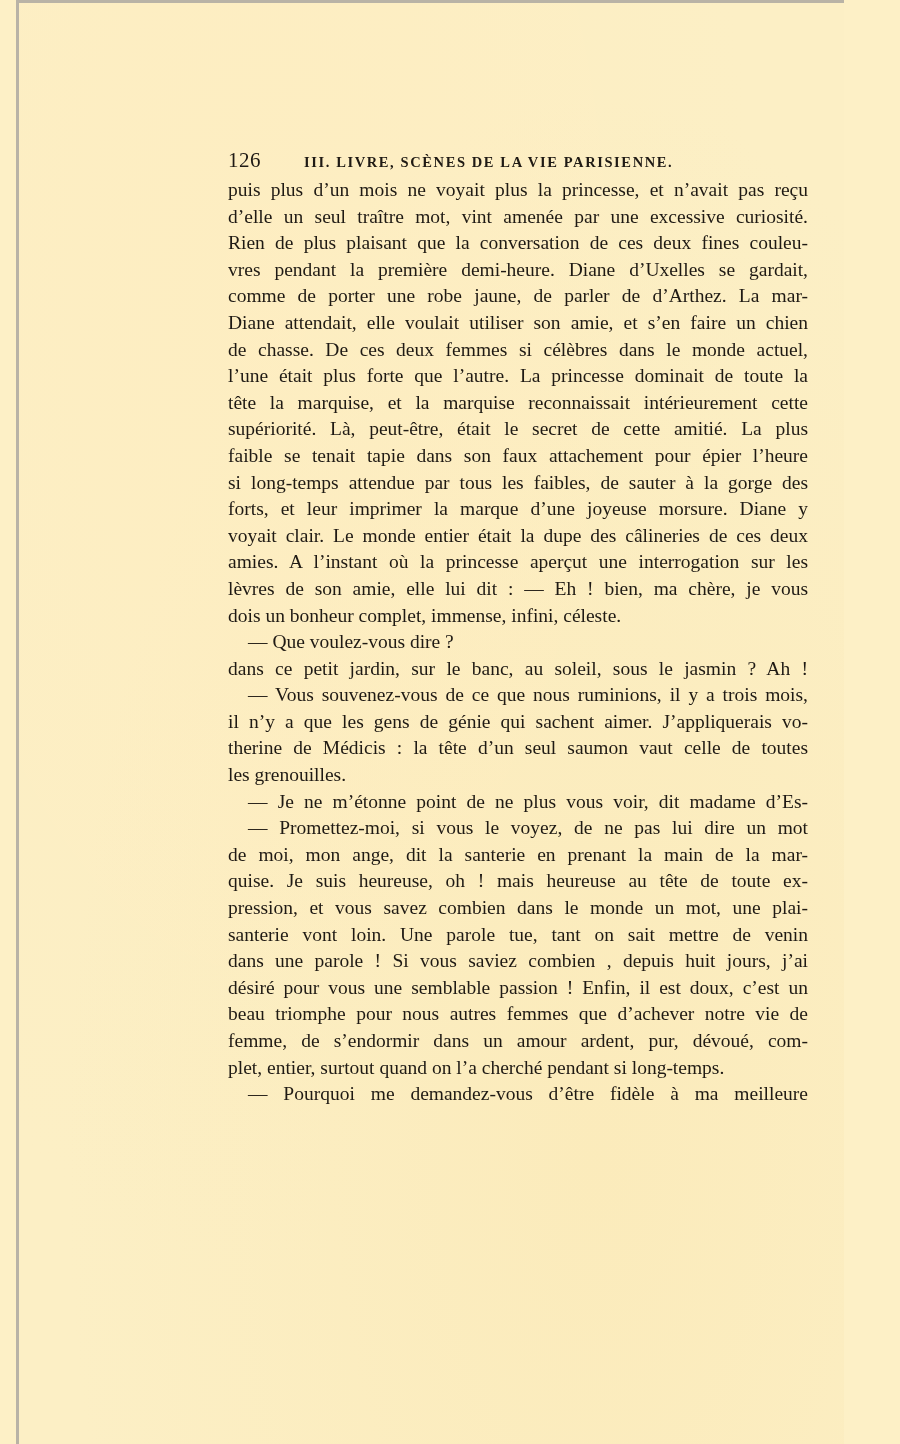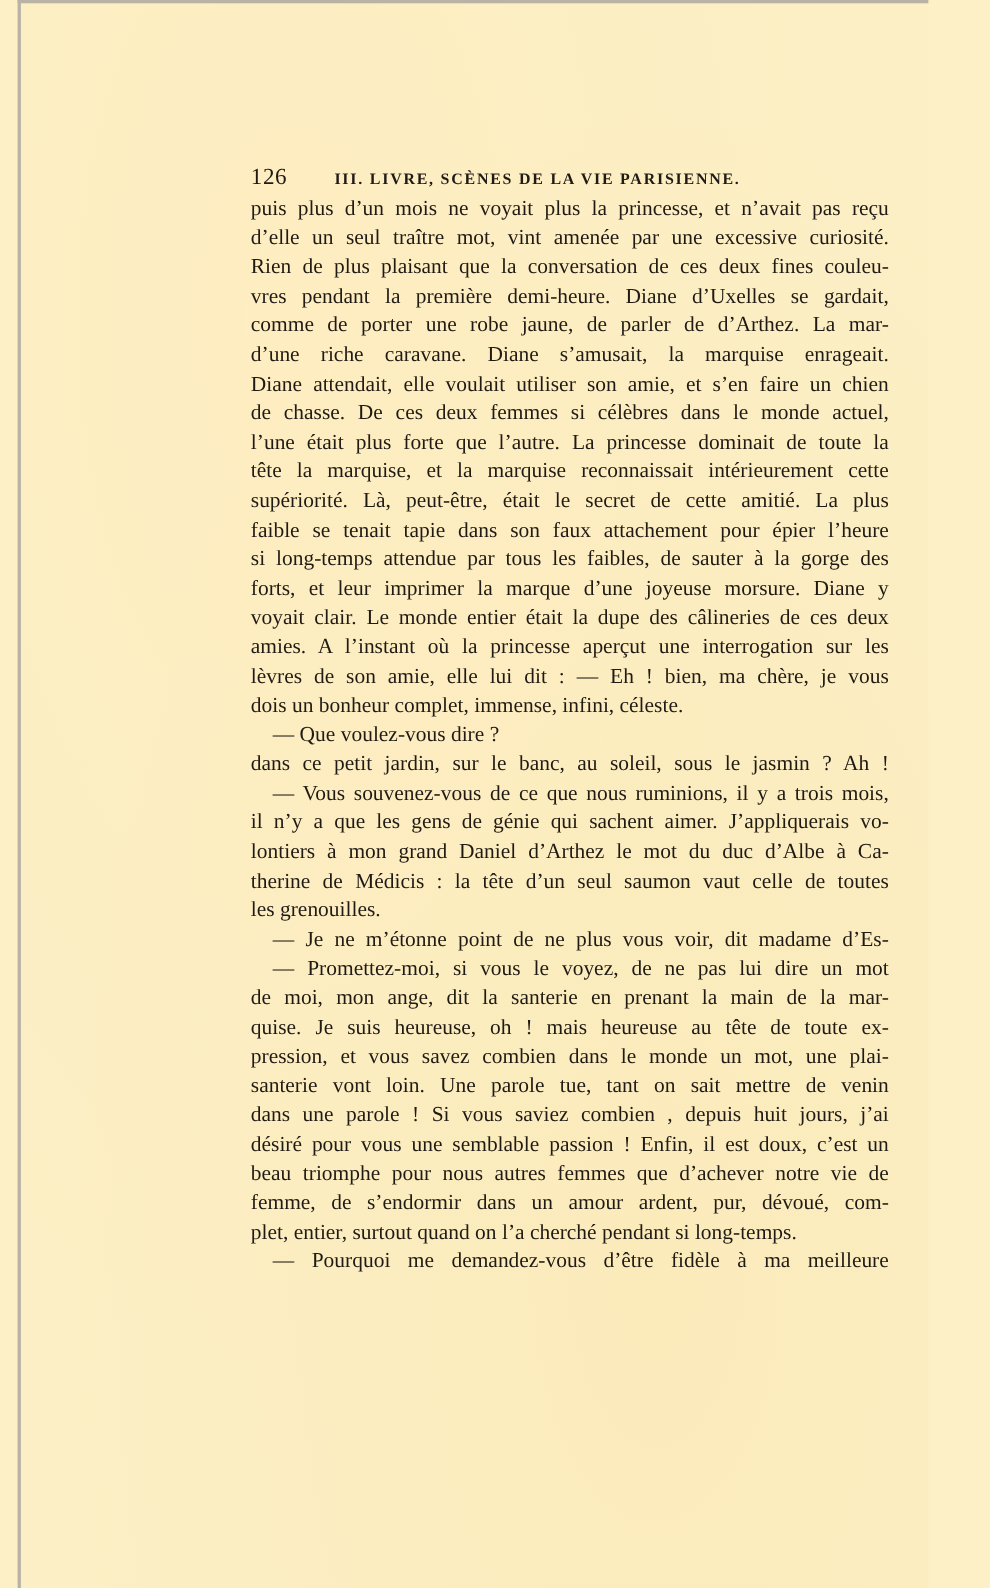--- a/index.html
+++ b/index.html
@@ -78,38 +78,36 @@
     <span class="page-number">126</span>
     <span class="running-head">III. LIVRE, SCÈNES DE LA VIE PARISIENNE.</span>
   </div>
 
   <div class="body-text" id="body-text">
       <span class="line">puis plus d’un mois ne voyait plus la princesse, et n’avait pas reçu</span>
       <span class="line">d’elle un seul traître mot, vint amenée par une excessive curiosité.</span>
       <span class="line">Rien de plus plaisant que la conversation de ces deux fines couleu-</span>
       <span class="line">vres pendant la première demi-heure. Diane d’Uxelles se gardait,</span>
       <span class="line">comme de porter une robe jaune, de parler de d’Arthez. La mar-</span>
-      <span class="line">d’une riche caravane. Diane s’amusait, la marquise enrageait.</span>
       <span class="line">Diane attendait, elle voulait utiliser son amie, et s’en faire un chien</span>
       <span class="line">de chasse. De ces deux femmes si célèbres dans le monde actuel,</span>
       <span class="line">l’une était plus forte que l’autre. La princesse dominait de toute la</span>
       <span class="line">tête la marquise, et la marquise reconnaissait intérieurement cette</span>
       <span class="line">supériorité. Là, peut-être, était le secret de cette amitié. La plus</span>
       <span class="line">faible se tenait tapie dans son faux attachement pour épier l’heure</span>
       <span class="line">si long-temps attendue par tous les faibles, de sauter à la gorge des</span>
       <span class="line">forts, et leur imprimer la marque d’une joyeuse morsure. Diane y</span>
       <span class="line">voyait clair. Le monde entier était la dupe des câlineries de ces deux</span>
       <span class="line">amies. A l’instant où la princesse aperçut une interrogation sur les</span>
       <span class="line">lèvres de son amie, elle lui dit : — Eh ! bien, ma chère, je vous</span>
       <span class="line last">dois un bonheur complet, immense, infini, céleste.</span>
       <span class="line indent last">— Que voulez-vous dire ?</span>
       <span class="line">dans ce petit jardin, sur le banc, au soleil, sous le jasmin ? Ah !</span>
       <span class="line indent">— Vous souvenez-vous de ce que nous ruminions, il y a trois mois,</span>
       <span class="line">il n’y a que les gens de génie qui sachent aimer. J’appliquerais vo-</span>
-      <span class="line">lontiers à mon grand Daniel d’Arthez le mot du duc d’Albe à Ca-</span>
       <span class="line">therine de Médicis : la tête d’un seul saumon vaut celle de toutes</span>
       <span class="line last">les grenouilles.</span>
       <span class="line indent">— Je ne m’étonne point de ne plus vous voir, dit madame d’Es-</span>
       <span class="line indent">— Promettez-moi, si vous le voyez, de ne pas lui dire un mot</span>
       <span class="line">de moi, mon ange, dit la santerie en prenant la main de la mar-</span>
       <span class="line">quise. Je suis heureuse, oh ! mais heureuse au tête de toute ex-</span>
       <span class="line">pression, et vous savez combien dans le monde un mot, une plai-</span>
       <span class="line">santerie vont loin. Une parole tue, tant on sait mettre de venin</span>
       <span class="line">dans une parole ! Si vous saviez combien , depuis huit jours, j’ai</span>
       <span class="line">désiré pour vous une semblable passion ! Enfin, il est doux, c’est un</span>

